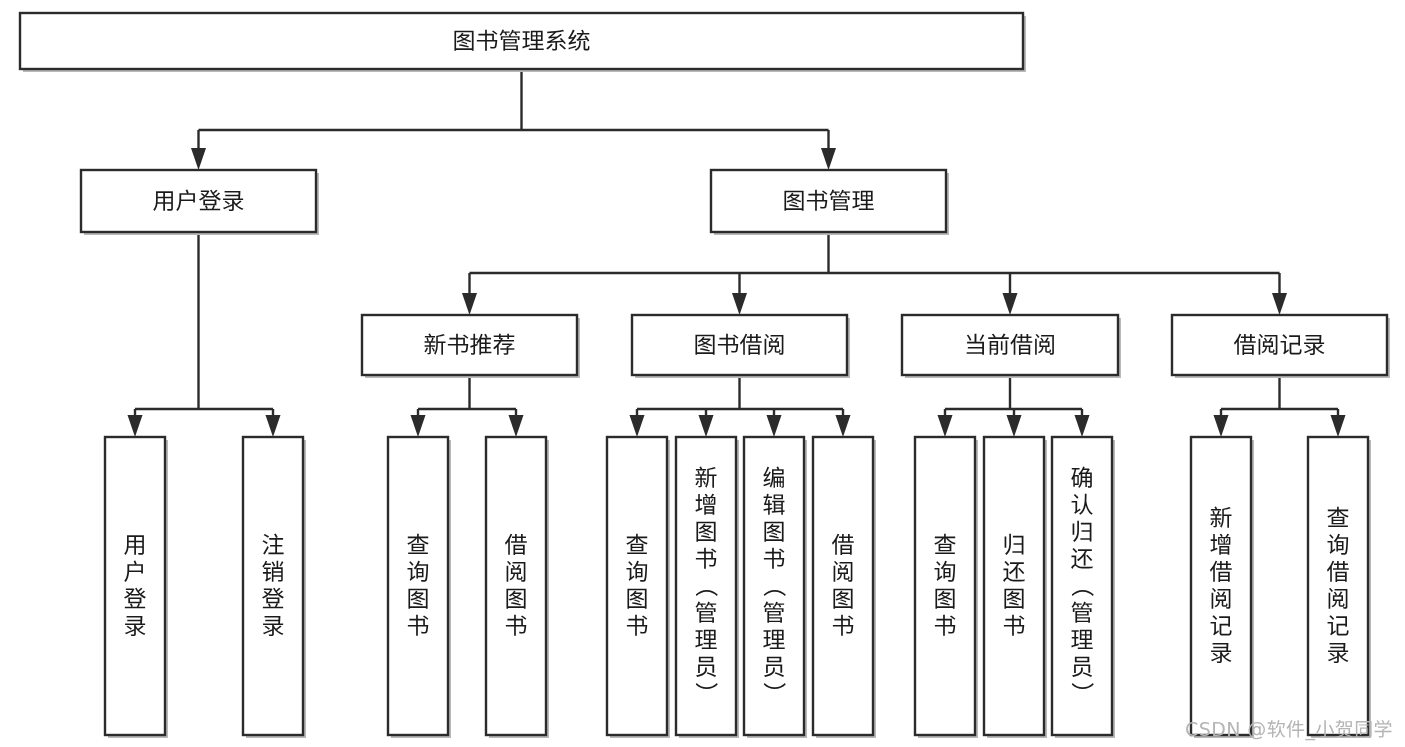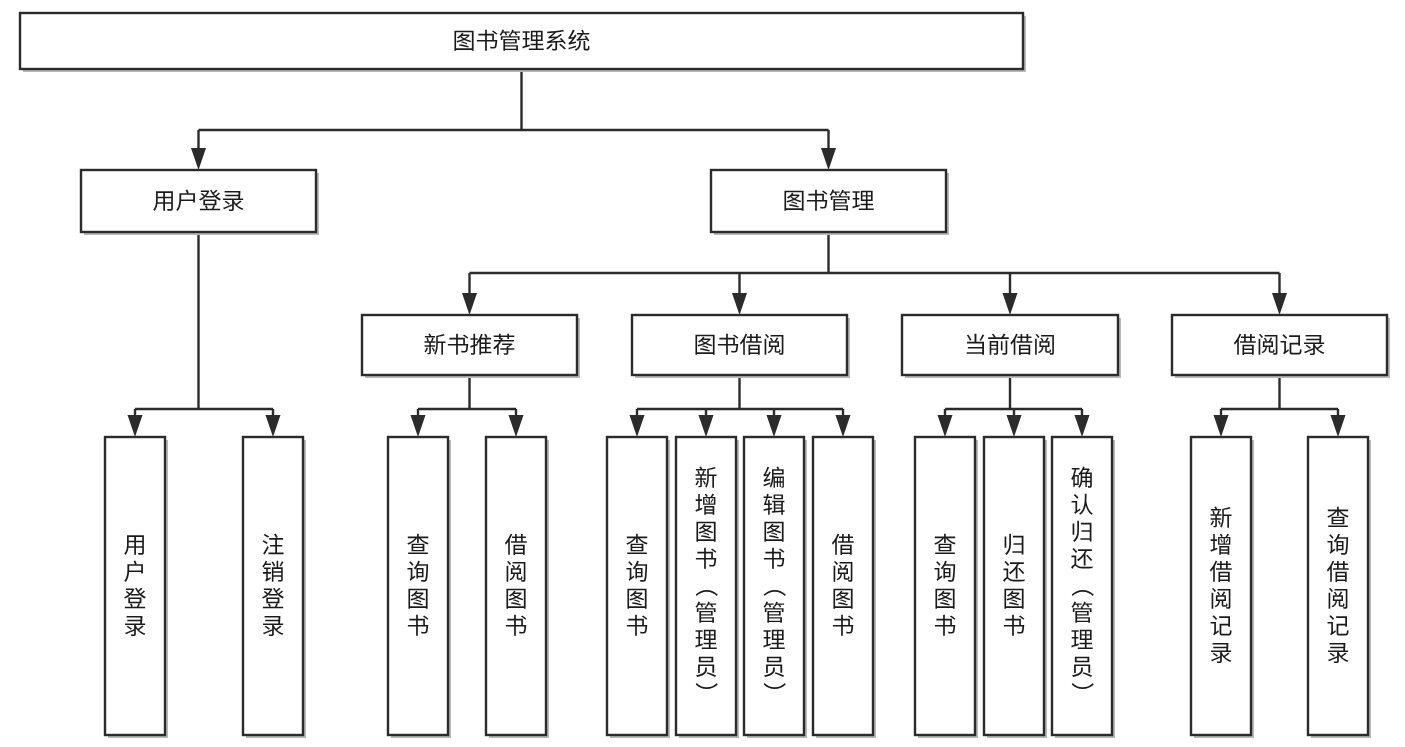--- a/index.html
+++ b/index.html
@@ -298,13 +298,14 @@
           <rect x="1308" y="437" width="60" height="298" class="node-box"></rect>
           <text x="1338" y="526.06" class="node-label-v">查</text>
           <text x="1338" y="553.06" class="node-label-v">询</text>
           <text x="1338" y="580.06" class="node-label-v">借</text>
           <text x="1338" y="607.06" class="node-label-v">阅</text>
           <text x="1338" y="634.06" class="node-label-v">记</text>
           <text x="1338" y="661.06" class="node-label-v">录</text>
         </g>
       </g>
   </svg>
+  <div class="watermark">CSDN @软件_小贺同学</div>
 </div>
 
 </body></html>

